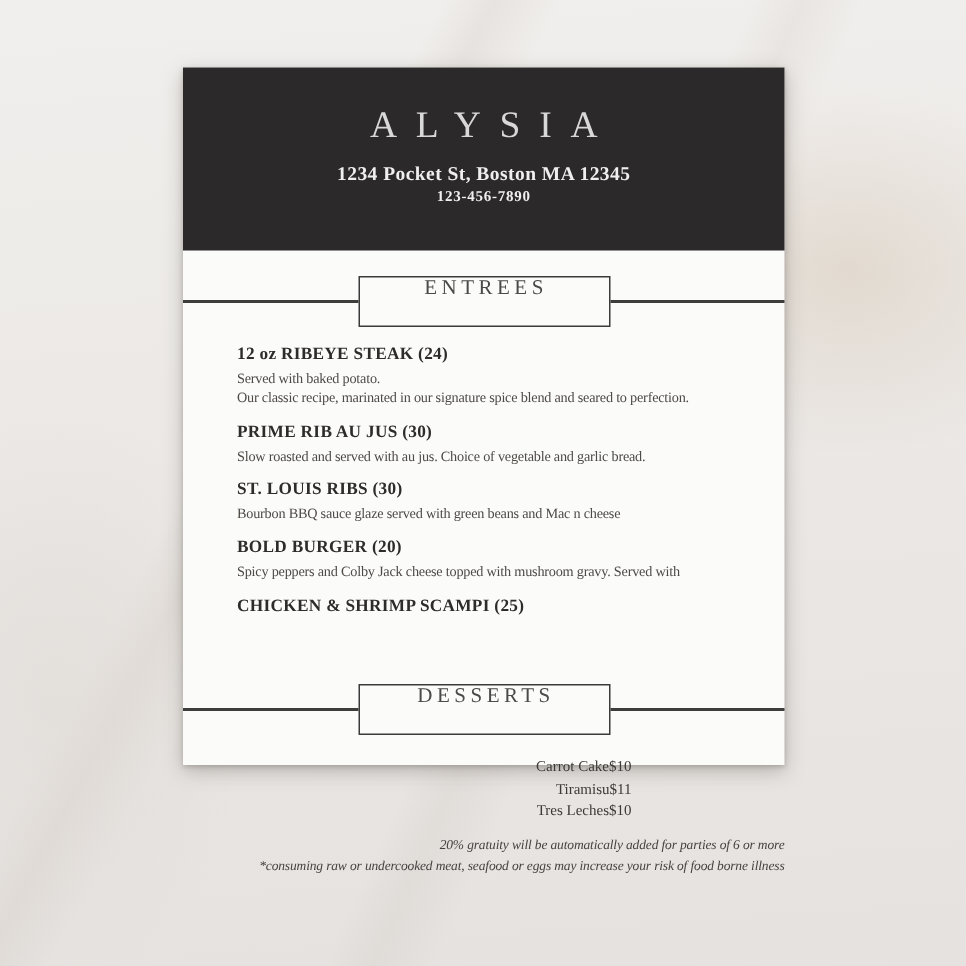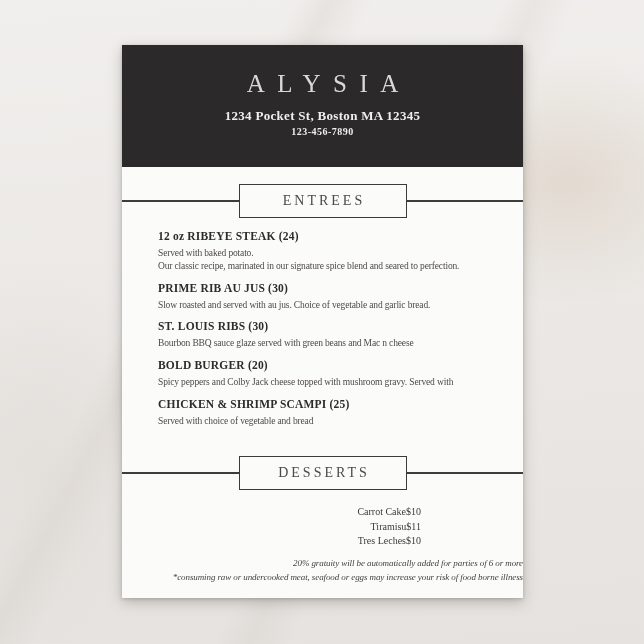--- a/index.html
+++ b/index.html
@@ -12,21 +12,21 @@
     position:relative; width:644px; height:644px;
     background-color:#ebe8e5;
     background-image:
       radial-gradient(ellipse 260px 200px at 88% 28%, rgba(213,198,180,0.45), transparent 62%),
       radial-gradient(ellipse 220px 320px at 6% 72%, rgba(222,217,212,0.5), transparent 60%),
       linear-gradient(118deg, transparent 30%, rgba(198,188,178,0.22) 33.5%, transparent 38%),
       linear-gradient(114deg, transparent 54%, rgba(201,193,185,0.20) 57.5%, transparent 62%),
       linear-gradient(176deg, #f1efed 0%, #eae7e4 55%, #e5e2df 100%);
   }
   .card {
-    position:absolute; left:122px; top:45px; width:401px; height:553px;
+    position:absolute; left:122px; top:45px; width:401px; height:465px;
     background:#fbfbfa;
     box-shadow: 0 4px 12px rgba(105,100,94,0.38), 0 1px 3px rgba(105,100,94,0.30);
   }
   .header {
     position:absolute; top:0; left:0; right:0; height:122px;
     background:#2b2929; text-align:center; color:#dcdcdc;
   }
   .restaurant-name {
     padding-top:24px; font-size:25px; line-height:29px; font-weight:400;
     letter-spacing:12.5px; text-indent:12.5px; color:#d8d8d8;
@@ -41,21 +41,21 @@
   }
   .banner { position:absolute; left:0; right:0; height:34px; }
   .banner-entrees { top:139px; }
   .banner-desserts { top:411px; }
   .rule {
     position:absolute; top:16px; left:0; right:0; height:1.5px; background:#3d3d3d;
   }
   .banner-box {
     position:absolute; left:50%; transform:translateX(-50%); top:0;
     width:168px; height:34px; background:#fbfbfa; border:1.5px solid #3a3a3a;
-    display:flex; align-items:center; justify-content:center;
+    display:flex; justify-content:center;
     font-size:14px; letter-spacing:3px; text-indent:3px; color:#4a4a4a;
   }
   .entrees { position:absolute; top:184px; left:36px; width:334px; }
   .menu-item { margin-bottom:8px; }
   .item-name {
     font-size:11.5px; font-weight:bold; line-height:14px; margin-bottom:4px;
     letter-spacing:0.2px; color:#2e2c2a;
   }
   .dline {
     display:block; font-size:9.5px; line-height:12.8px; color:#4e4a46;
@@ -103,21 +103,20 @@
       <div class="menu-item">
         <div class="item-name">ST. LOUIS RIBS (30)</div>
         <span class="dline">Bourbon BBQ sauce glaze served with green beans and Mac n cheese</span>
       </div>
       <div class="menu-item">
         <div class="item-name">BOLD BURGER (20)</div>
         <span class="dline">Spicy peppers and Colby Jack cheese topped with mushroom gravy. Served with</span>
       </div>
       <div class="menu-item">
         <div class="item-name">CHICKEN &amp; SHRIMP SCAMPI (25)</div>
-        <span class="dline">Served with choice of vegetable and bread</span>
       </div>
     </div>
 
     <div class="banner banner-desserts">
       <div class="rule"></div>
       <div class="banner-box">
         <span>DESSERTS</span>
       </div>
     </div>
 

